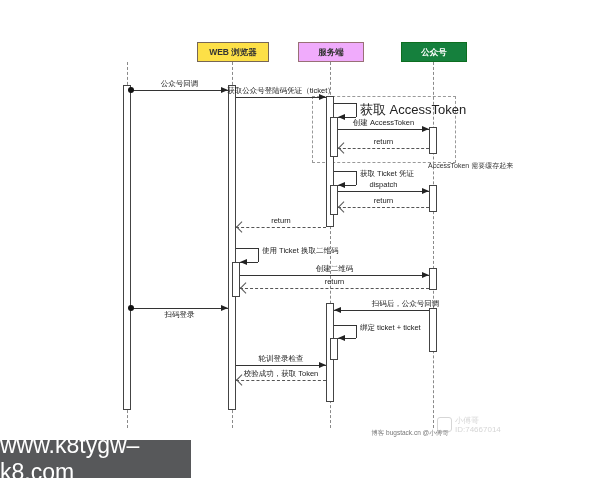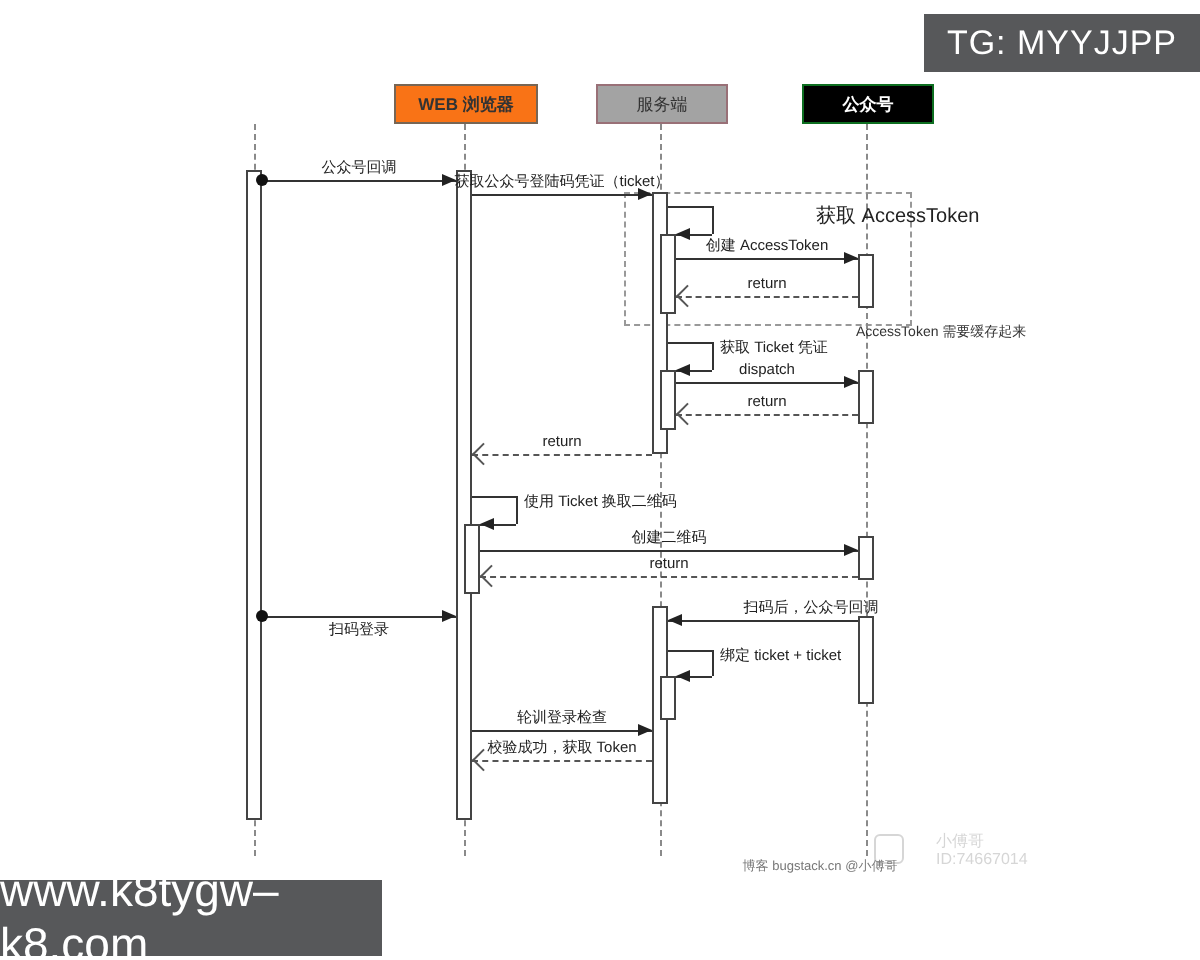--- a/index.html
+++ b/index.html
@@ -9,41 +9,41 @@
   }
   #diagram{position:absolute;left:0;top:0;width:600px;height:480px;}
   .abs{position:absolute;}
   .overlay{
     position:absolute;background:#57585a;color:#ffffff;
     display:flex;align-items:center;justify-content:center;
     font-family:"Liberation Sans","DejaVu Sans",sans-serif;
   }
   .overlay.tg{left:462px;top:7px;width:138px;height:29px;font-size:17px;letter-spacing:.5px;}
   .overlay.url{left:0;top:440px;width:191px;height:38px;font-size:23px;}
-  .watermark{position:absolute;left:437px;top:416px;display:flex;gap:16px;color:#d6d6d6;}
+  .watermark{position:absolute;left:437px;top:416px;display:flex;gap:3px;color:#d6d6d6;}
   .wm-icon{width:13px;height:13px;border:1.5px solid #d6d6d6;border-radius:3px;margin-top:1px;}
   .wm-text{font-size:8px;line-height:9px;}
   .footer{
     position:absolute;left:340px;top:429px;width:140px;text-align:center;
     font-size:6.5px;color:#777;white-space:nowrap;
   }
 </style>
 </head>
 <body>
 
 <div id="screen">
   <div id="diagram">
       <div class="abs" style="left: 312px; top: 96px; width: 142px; height: 65px; border: 1px dashed rgb(153, 153, 153);"></div>
       <div class="abs" style="left: 127px; top: 62px; width: 0px; height: 366px; border-left: 1px dashed rgb(138, 138, 138);"></div>
       <div class="abs" style="left: 232px; top: 62px; width: 0px; height: 366px; border-left: 1px dashed rgb(138, 138, 138);"></div>
-      <div class="abs" style="left: 197px; top: 42px; width: 70px; height: 18px; line-height: 18px; text-align: center; background: #f97316; color: rgb(51, 51, 51); border: 1px solid rgb(119, 102, 85); font-size: 8.5px; font-weight: bold;">WEB 浏览器</div>
+      <div class="abs" style="left: 197px; top: 42px; width: 70px; height: 18px; line-height: 18px; text-align: center; background: #fde047; color: rgb(51, 51, 51); border: 1px solid rgb(119, 102, 85); font-size: 8.5px; font-weight: bold;">WEB 浏览器</div>
       <div class="abs" style="left: 330px; top: 62px; width: 0px; height: 366px; border-left: 1px dashed rgb(138, 138, 138);"></div>
-      <div class="abs" style="left: 298px; top: 42px; width: 64px; height: 18px; line-height: 18px; text-align: center; background: #a3a3a3; color: rgb(51, 51, 51); border: 1px solid rgb(153, 112, 119); font-size: 8.5px; font-weight: normal;">服务端</div>
+      <div class="abs" style="left: 298px; top: 42px; width: 64px; height: 18px; line-height: 18px; text-align: center; background: #f0abfc; color: rgb(51, 51, 51); border: 1px solid rgb(153, 112, 119); font-size: 8.5px; font-weight: bold;">服务端</div>
       <div class="abs" style="left: 433px; top: 62px; width: 0px; height: 366px; border-left: 1px dashed rgb(138, 138, 138);"></div>
-      <div class="abs" style="left: 401px; top: 42px; width: 64px; height: 18px; line-height: 18px; text-align: center; background: #000000; color: rgb(255, 255, 255); border: 1px solid rgb(13, 110, 32); font-size: 8.5px; font-weight: bold;">公众号</div>
+      <div class="abs" style="left: 401px; top: 42px; width: 64px; height: 18px; line-height: 18px; text-align: center; background: #15803d; color: rgb(255, 255, 255); border: 1px solid rgb(13, 110, 32); font-size: 8.5px; font-weight: bold;">公众号</div>
       <div class="abs" style="left: 428px; top: 161px; font-size: 7px; color: rgb(51, 51, 51); white-space: nowrap;">AccessToken 需要缓存起来</div>
       <div class="abs" style="left: 123px; top: 85px; width: 6px; height: 323px; background: rgb(255, 255, 255); border: 1px solid rgb(68, 68, 68);"></div>
       <div class="abs" style="left: 228px; top: 85px; width: 6px; height: 323px; background: rgb(255, 255, 255); border: 1px solid rgb(68, 68, 68);"></div>
       <div class="abs" style="left: 232px; top: 262px; width: 6px; height: 33px; background: rgb(255, 255, 255); border: 1px solid rgb(68, 68, 68);"></div>
       <div class="abs" style="left: 326px; top: 96px; width: 6px; height: 129px; background: rgb(255, 255, 255); border: 1px solid rgb(68, 68, 68);"></div>
       <div class="abs" style="left: 330px; top: 117px; width: 6px; height: 38px; background: rgb(255, 255, 255); border: 1px solid rgb(68, 68, 68);"></div>
       <div class="abs" style="left: 330px; top: 185px; width: 6px; height: 28px; background: rgb(255, 255, 255); border: 1px solid rgb(68, 68, 68);"></div>
       <div class="abs" style="left: 326px; top: 303px; width: 6px; height: 97px; background: rgb(255, 255, 255); border: 1px solid rgb(68, 68, 68);"></div>
       <div class="abs" style="left: 330px; top: 338px; width: 6px; height: 20px; background: rgb(255, 255, 255); border: 1px solid rgb(68, 68, 68);"></div>
       <div class="abs" style="left: 429px; top: 127px; width: 6px; height: 25px; background: rgb(255, 255, 255); border: 1px solid rgb(68, 68, 68);"></div>
@@ -88,41 +88,38 @@
       <div class="abs" style="left: 236px; top: 365px; width: 90px; height: 0px; border-top: 1px solid rgb(51, 51, 51);"></div>
       <div class="abs" style="left: 319px; top: 362px; width: 0px; height: 0px; border-top: 3.5px solid transparent; border-bottom: 3.5px solid transparent; border-left: 7px solid rgb(34, 34, 34);"></div>
       <div class="abs" style="left: 281px; top: 354px; transform: translateX(-50%); font-size: 7.5px; color: rgb(34, 34, 34); white-space: nowrap;">轮训登录检查</div>
       <div class="abs" style="left: 236px; top: 380px; width: 90px; height: 0px; border-top: 1px dashed rgb(85, 85, 85);"></div>
       <div class="abs" style="left: 236px; top: 380px; width: 7px; height: 7px; border-top: 1px solid rgb(85, 85, 85); border-left: 1px solid rgb(85, 85, 85); transform: rotate(-45deg); transform-origin: 0px 0px;"></div>
       <div class="abs" style="left: 281px; top: 369px; transform: translateX(-50%); font-size: 7.5px; color: rgb(34, 34, 34); white-space: nowrap;">校验成功，获取 Token</div>
       <div class="abs" style="left: 334px; top: 103px; width: 22px; height: 0px; border-top: 1px solid rgb(51, 51, 51);"></div>
       <div class="abs" style="left: 356px; top: 103px; width: 0px; height: 14px; border-left: 1px solid rgb(51, 51, 51);"></div>
       <div class="abs" style="left: 338px; top: 117px; width: 18px; height: 0px; border-top: 1px solid rgb(51, 51, 51);"></div>
       <div class="abs" style="left: 338px; top: 114px; width: 0px; height: 0px; border-top: 3.5px solid transparent; border-bottom: 3.5px solid transparent; border-right: 7px solid rgb(34, 34, 34);"></div>
-      <div class="abs" style="left: 360px; top: 101px; font-size: 10px; color: rgb(34, 34, 34); white-space: nowrap; margin-left: 48px;">获取 AccessToken</div>
+      <div class="abs" style="left: 360px; top: 101px; font-size: 13px; color: rgb(34, 34, 34); white-space: nowrap;">获取 AccessToken</div>
       <div class="abs" style="left: 334px; top: 171px; width: 22px; height: 0px; border-top: 1px solid rgb(51, 51, 51);"></div>
       <div class="abs" style="left: 356px; top: 171px; width: 0px; height: 14px; border-left: 1px solid rgb(51, 51, 51);"></div>
       <div class="abs" style="left: 338px; top: 185px; width: 18px; height: 0px; border-top: 1px solid rgb(51, 51, 51);"></div>
       <div class="abs" style="left: 338px; top: 182px; width: 0px; height: 0px; border-top: 3.5px solid transparent; border-bottom: 3.5px solid transparent; border-right: 7px solid rgb(34, 34, 34);"></div>
       <div class="abs" style="left: 360px; top: 169px; font-size: 7.5px; color: rgb(34, 34, 34); white-space: nowrap;">获取 Ticket 凭证</div>
       <div class="abs" style="left: 236px; top: 248px; width: 22px; height: 0px; border-top: 1px solid rgb(51, 51, 51);"></div>
       <div class="abs" style="left: 258px; top: 248px; width: 0px; height: 14px; border-left: 1px solid rgb(51, 51, 51);"></div>
       <div class="abs" style="left: 240px; top: 262px; width: 18px; height: 0px; border-top: 1px solid rgb(51, 51, 51);"></div>
       <div class="abs" style="left: 240px; top: 259px; width: 0px; height: 0px; border-top: 3.5px solid transparent; border-bottom: 3.5px solid transparent; border-right: 7px solid rgb(34, 34, 34);"></div>
       <div class="abs" style="left: 262px; top: 246px; font-size: 7.5px; color: rgb(34, 34, 34); white-space: nowrap;">使用 Ticket 换取二维码</div>
       <div class="abs" style="left: 334px; top: 325px; width: 22px; height: 0px; border-top: 1px solid rgb(51, 51, 51);"></div>
       <div class="abs" style="left: 356px; top: 325px; width: 0px; height: 13px; border-left: 1px solid rgb(51, 51, 51);"></div>
       <div class="abs" style="left: 338px; top: 338px; width: 18px; height: 0px; border-top: 1px solid rgb(51, 51, 51);"></div>
       <div class="abs" style="left: 338px; top: 335px; width: 0px; height: 0px; border-top: 3.5px solid transparent; border-bottom: 3.5px solid transparent; border-right: 7px solid rgb(34, 34, 34);"></div>
       <div class="abs" style="left: 360px; top: 323px; font-size: 7.5px; color: rgb(34, 34, 34); white-space: nowrap;">绑定 ticket + ticket</div>
     </div>
 
-  <div class="overlay tg">
-    <span>TG: MYYJJPP</span>
-  </div>
 
   <div class="overlay url">
     <span>www.k8tygw–k8.com</span>
   </div>
 
   <div class="watermark">
     <div class="wm-icon"></div>
     <div class="wm-text">
       <div>小傅哥</div>
       <div>ID:74667014</div>

